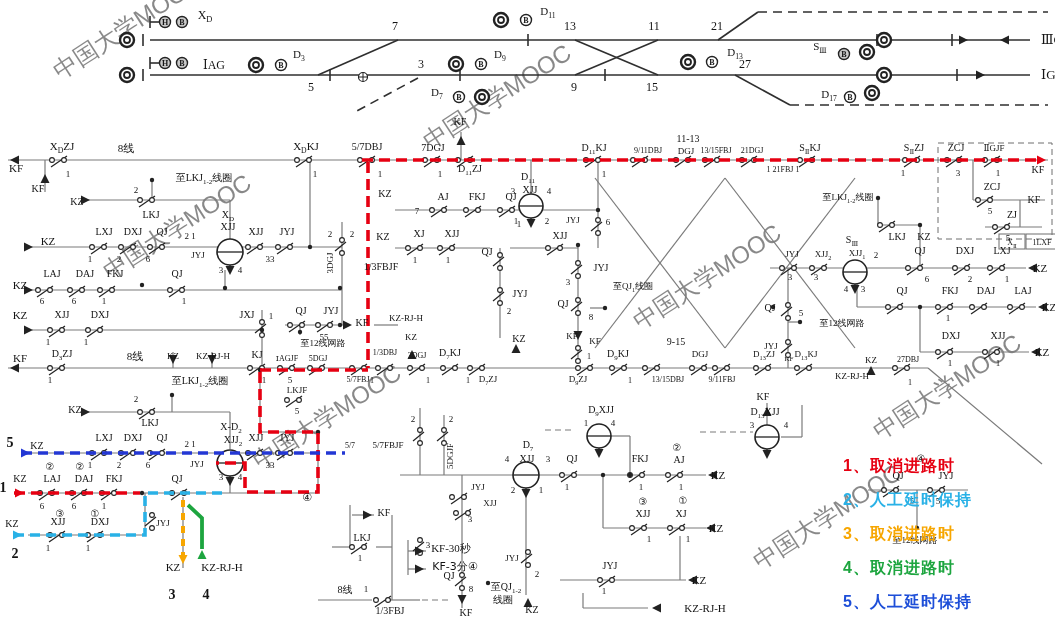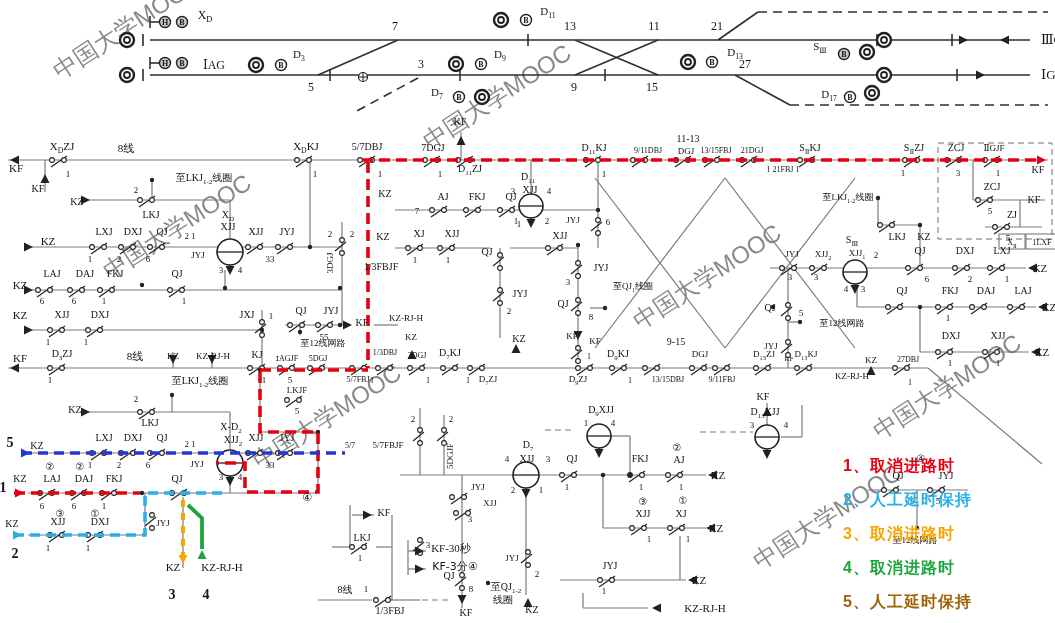--- a/index.html
+++ b/index.html
@@ -943,15 +943,15 @@
         <text x="938" y="504" font-size="9" text-anchor="middle"><tspan>5</tspan></text>
         <text x="915" y="543" font-size="9" text-anchor="middle"><tspan>至12线网路</tspan></text>
       </g>
     </svg>
 
   <div id="legend">
     <div class="legend-item" style="color: rgb(230, 0, 18);"><span>1、</span><span>取消进路时</span></div>
     <div class="legend-item" style="color: rgb(41, 177, 230);"><span>2、</span><span>人工延时保持</span></div>
     <div class="legend-item" style="color: rgb(247, 166, 0);"><span>3、</span><span>取消进路时</span></div>
     <div class="legend-item" style="color: rgb(29, 165, 63);"><span>4、</span><span>取消进路时</span></div>
-    <div class="legend-item" style="color: #a16207;"><span>5、</span><span>人工延时保持</span></div>
+    <div class="legend-item" style="color: #1d4ed8;"><span>5、</span><span>人工延时保持</span></div>
   </div>
 </div>
 
 </body></html>

